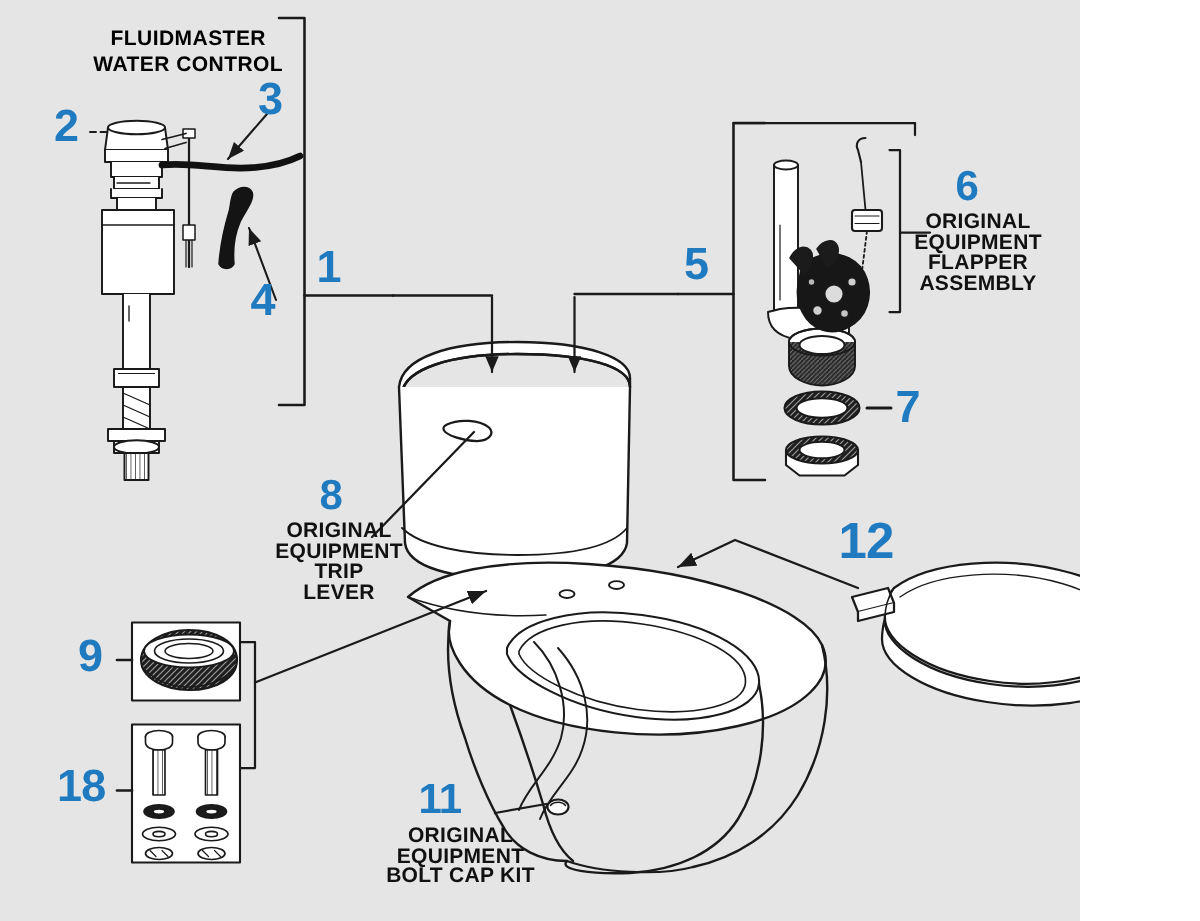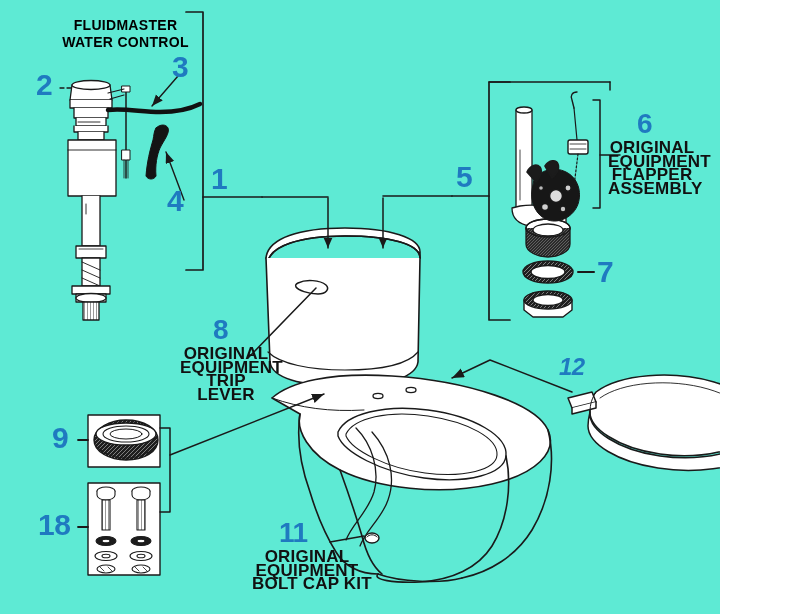--- a/index.html
+++ b/index.html
@@ -4,41 +4,41 @@
 <style>
   html,body{margin:0;padding:0;background:#fff;}
   body{
     font-family:"Liberation Sans", sans-serif;
     -webkit-font-smoothing:antialiased;
   }
   #stage{
     position:relative;
     width:720px;
     height:614px;
-    background:#5eead4;
+    background:#e5e5e5;
     overflow:hidden;
   }
   #art{position:absolute;left:0;top:0;width:800px;height:614px;}
 
   
   .num{
     position:absolute;
     color:#1f7ac0;
     font-weight:bold;
     font-family:"Liberation Sans", sans-serif;
     line-height:1;
     white-space:nowrap;
     letter-spacing:-0.5px;
   }
   .cap{
     position:absolute;
     color:#111;
     font-family:"Liberation Sans", sans-serif;
     font-weight:bold;
-    font-size:17px;
+    font-size:14px;
     line-height:13.5px;
     text-align:center;
     white-space:pre;
     letter-spacing:0.2px;
   }
   .brandtitle{
     position:absolute;
     color:#000;
     font-family:"Liberation Sans", sans-serif;
     font-weight:bold;
@@ -346,15 +346,15 @@
 
 <div class="num" style="left:52px; top:423px; font-size:30px;">9</div>
 
 <div class="num" style="left:38px; top:510px; font-size:30px;">18</div>
 
 <div class="num" style="left:279px; top:519px; font-size:28px;">11</div>
 <div class="cap" style="left:252px; top:550px; width:110px;">ORIGINAL
 EQUIPMENT
 BOLT CAP KIT</div>
 
-<div class="num" style="left:559px; top:355px; font-size:24px;font-style:italic;">12</div>
+<div class="num" style="left:559px; top:344px; font-size:34px;">12</div>
 
 </div>
 
 </body></html>

